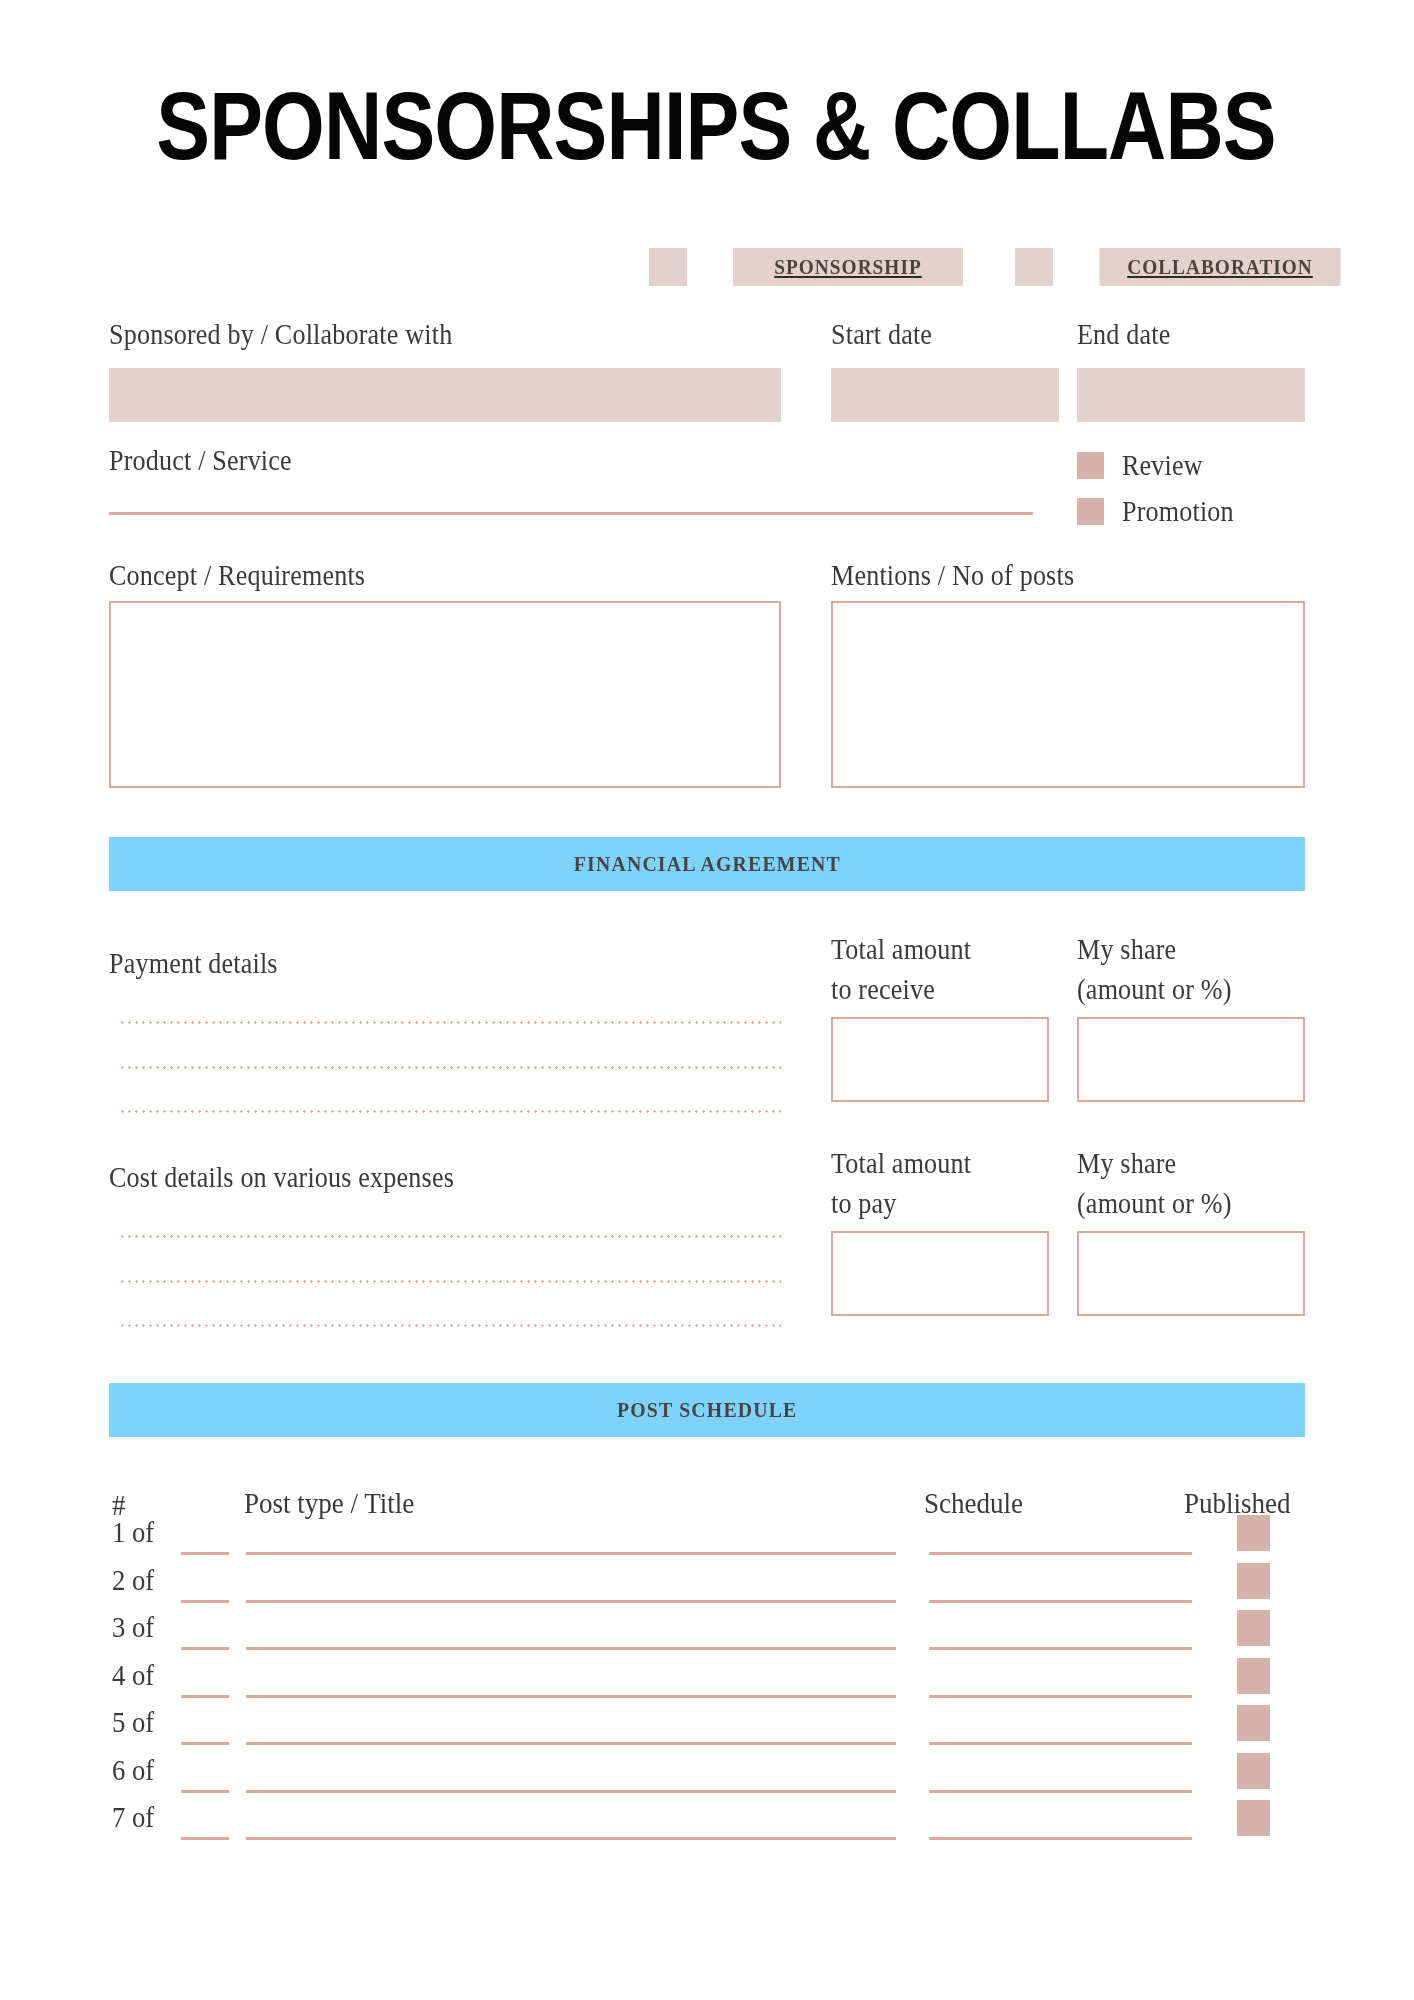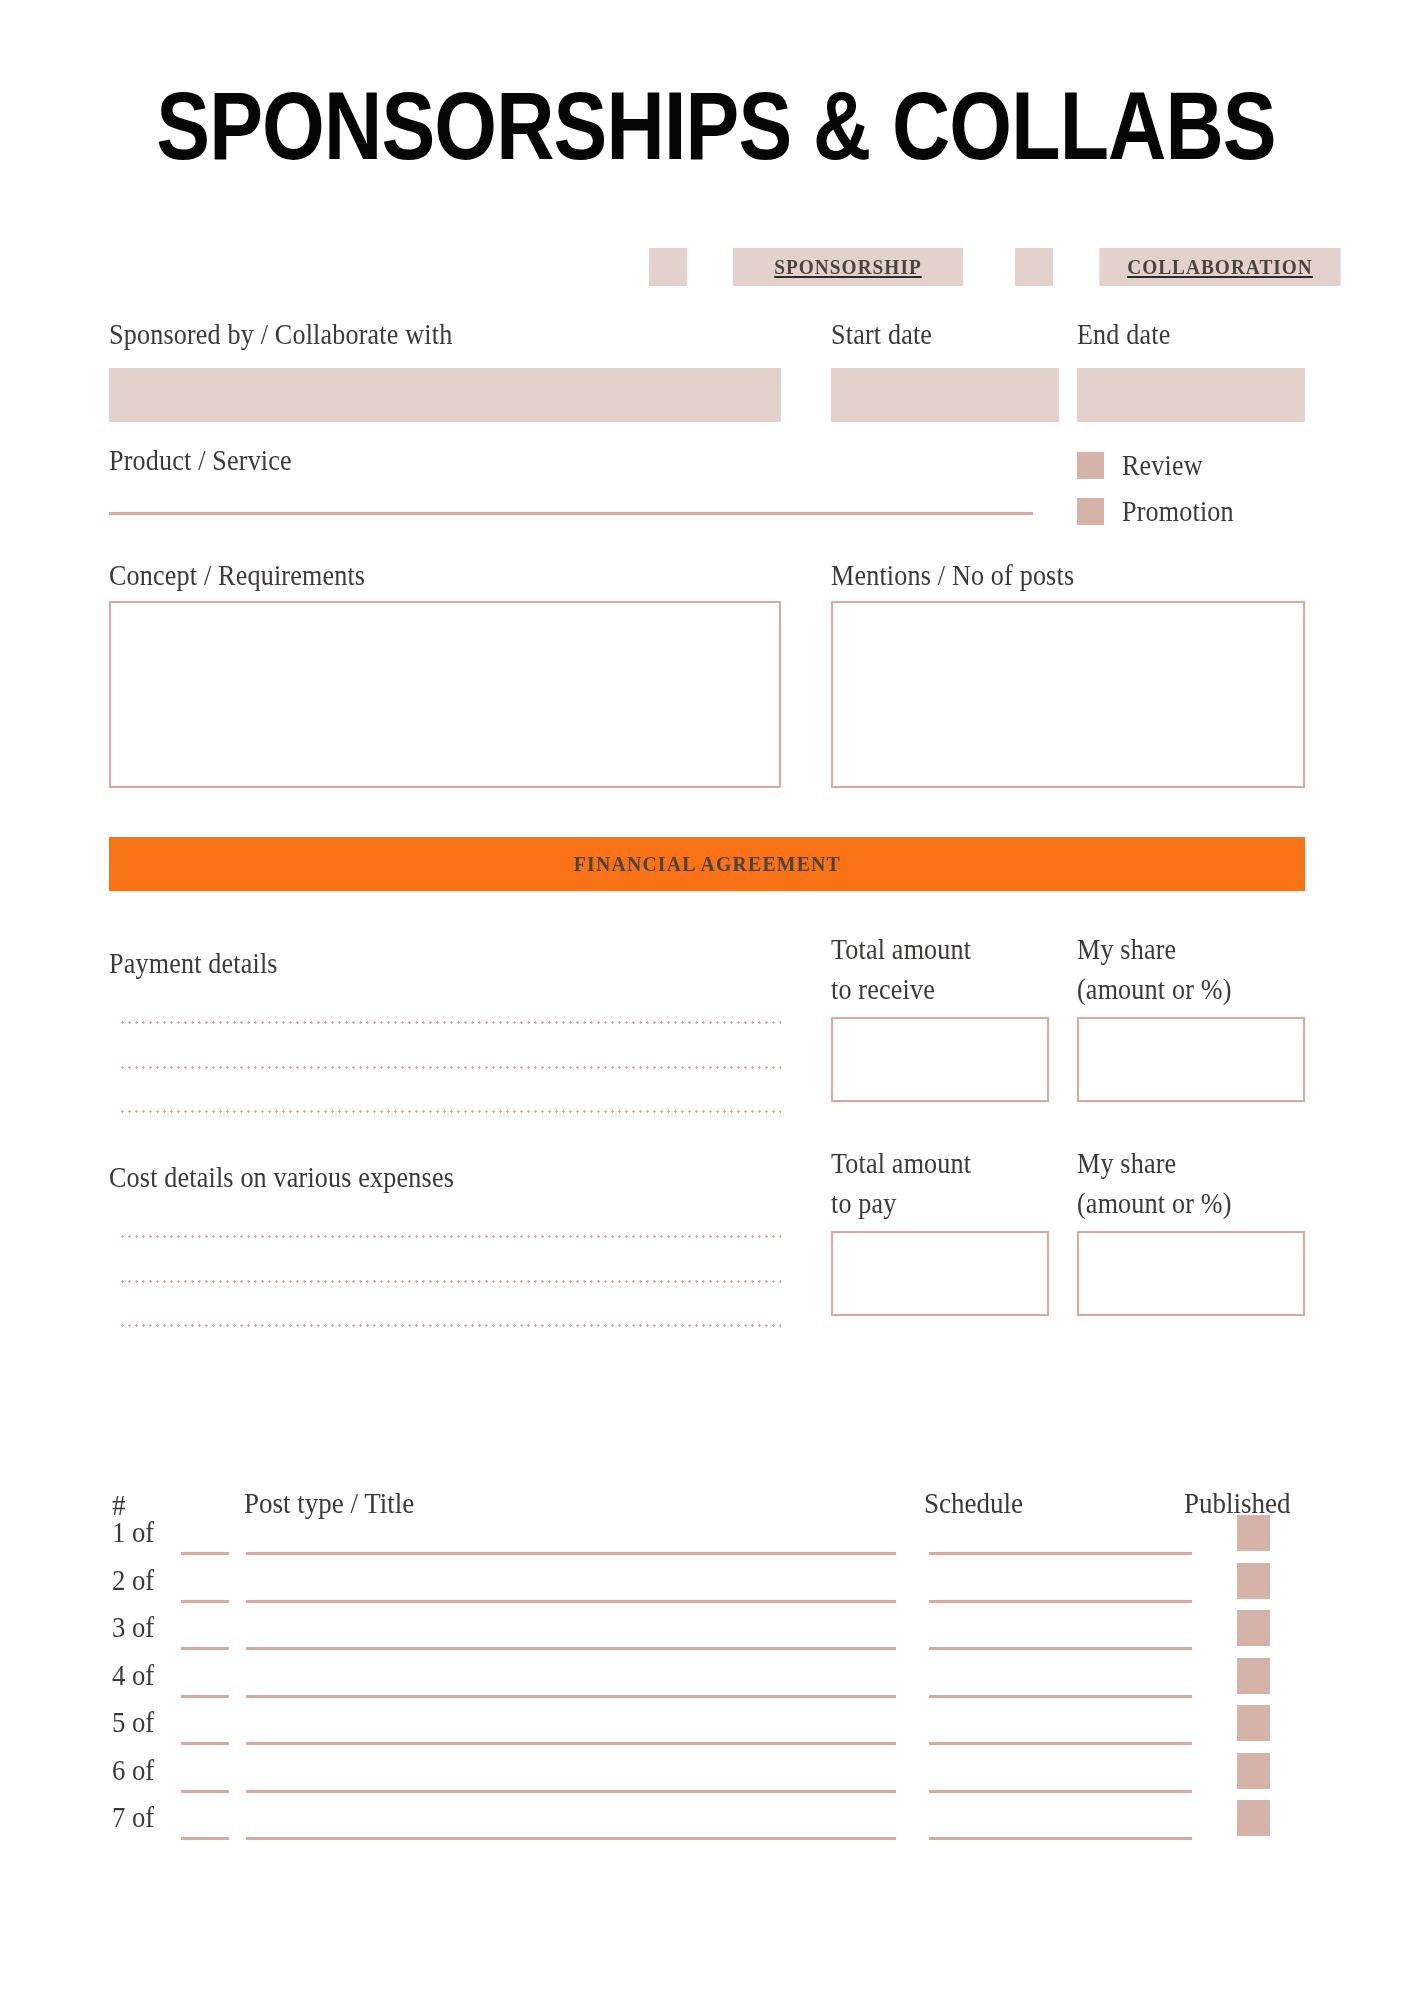--- a/index.html
+++ b/index.html
@@ -118,21 +118,21 @@
   .chk {
     position: absolute;
     width: 27px;
     height: 27px;
     background: #d5b3a9;
   }
 
   
   .banner {
     position: absolute;
-    background: #f97316;
+    background: #7dd3fc;
     display: flex;
     align-items: center;
     justify-content: center;
   }
   .banner-text {
     font-family: "Liberation Serif", "DejaVu Serif", serif;
     font-weight: 700;
     font-size: 22px;
     letter-spacing: 1.3px;
     color: #4a4340;
@@ -246,20 +246,23 @@
   <div class="dotted" style="top:1324px;left:110px;width:662px;"></div>
 
   <div class="lbl" style="top:1145px;left:822px;">Total amount</div>
   <div class="lbl" style="top:1185px;left:822px;">to pay</div>
   <div class="outline" style="top:1231px;left:822px;width:218px;height:85px;"></div>
 
   <div class="lbl" style="top:1145px;left:1068px;">My share</div>
   <div class="lbl" style="top:1185px;left:1068px;">(amount or %)</div>
   <div class="outline" style="top:1231px;left:1068px;width:228px;height:85px;"></div>
 
+  <div class="banner" style="top:1383px;left:100px;width:1196px;height:54px;">
+    <span class="banner-text">POST SCHEDULE</span>
+  </div>
 
   <div class="sched-hdr" style="top:1488px;left:103px;">#</div>
   <div class="sched-hdr" style="top:1486px;left:235px;">Post type / Title</div>
   <div class="sched-hdr" style="top:1486px;left:915px;">Schedule</div>
   <div class="sched-hdr" style="top:1486px;left:1175px;">Published</div>
 
   <div id="schedule-rows">
       <div class="row-num" style="top: 1516px; left: 103px;">1 of</div>
       <div class="row-line" style="top: 1552px; left: 172px; width: 48px;"></div>
       <div class="row-line" style="top: 1552px; left: 237px; width: 650px;"></div>

